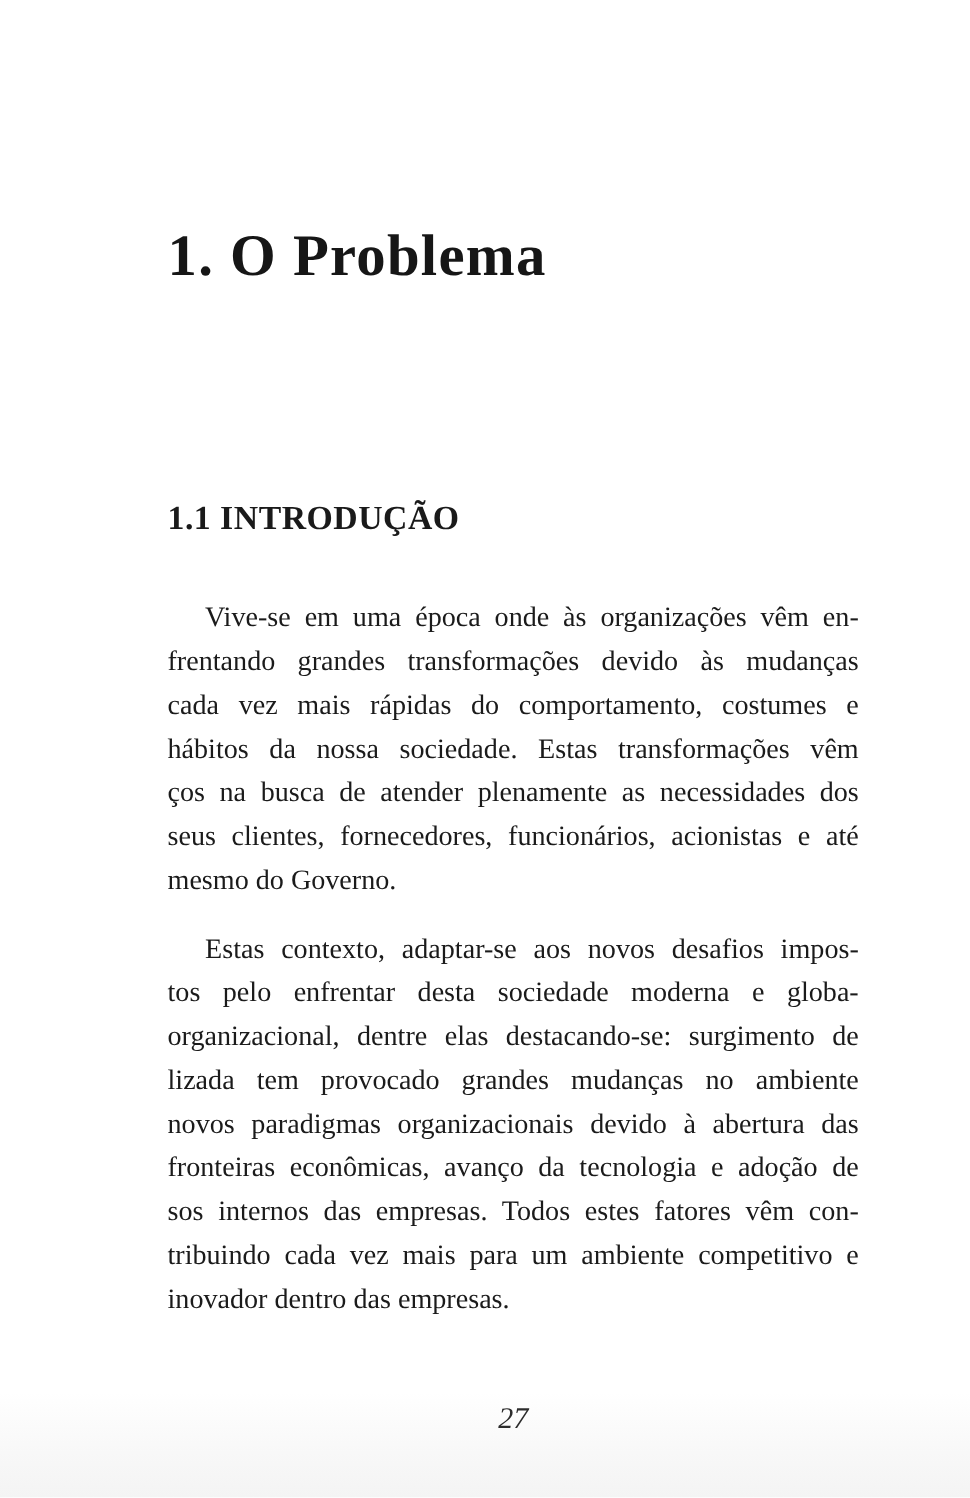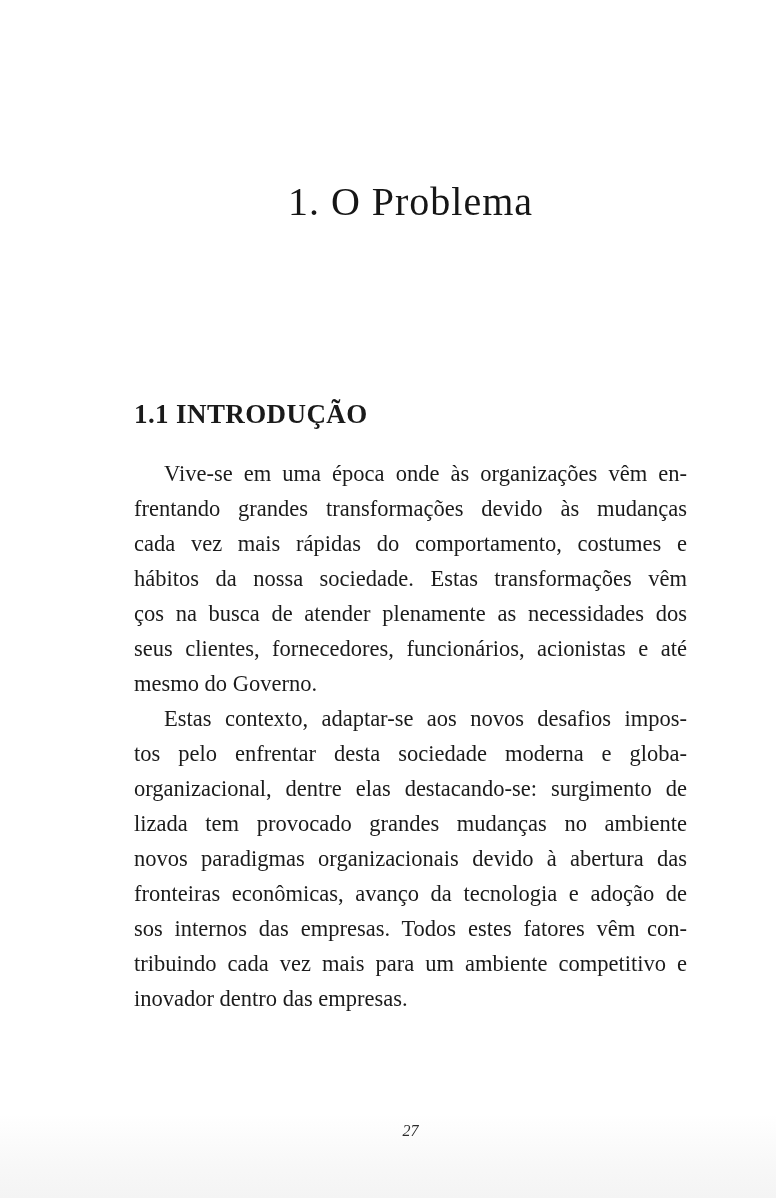--- a/index.html
+++ b/index.html
@@ -15,23 +15,23 @@
     font-family: "Liberation Serif", "DejaVu Serif", serif;
     color: #1b1b1b;
     overflow: hidden;
   }
   .chapter-title {
     position: absolute;
     top: 178px;
     left: 134px;
     width: 553px;
     margin: 0;
-    text-align: center;
-    font-size: 40px;
-    font-weight: 400;
+    text-align: left;
+    font-size: 47px;
+    font-weight: 700;
     letter-spacing: 1px;
     color: #161616;
   }
   .section-heading {
     position: absolute;
     top: 399px;
     left: 134px;
     width: 553px;
     margin: 0;
     font-size: 27px;
@@ -52,32 +52,33 @@
     padding: 0;
   }
   .line {
     display: block;
     height: 35px;
     text-align: justify;
     text-align-last: justify;
   }
   .line.first {
     text-indent: 30px;
+    margin-top: 20px;
   }
   .line.end {
     text-align-last: left;
   }
   .page-number {
     position: absolute;
     top: 1122px;
     left: 134px;
     width: 553px;
     text-align: center;
     font-style: italic;
-    font-size: 16px;
+    font-size: 24px;
     color: #2c2c2c;
   }
 </style>
 </head>
 <body>
 
 <div class="page">
 
   <h1 class="chapter-title">1. O Problema</h1>
 

